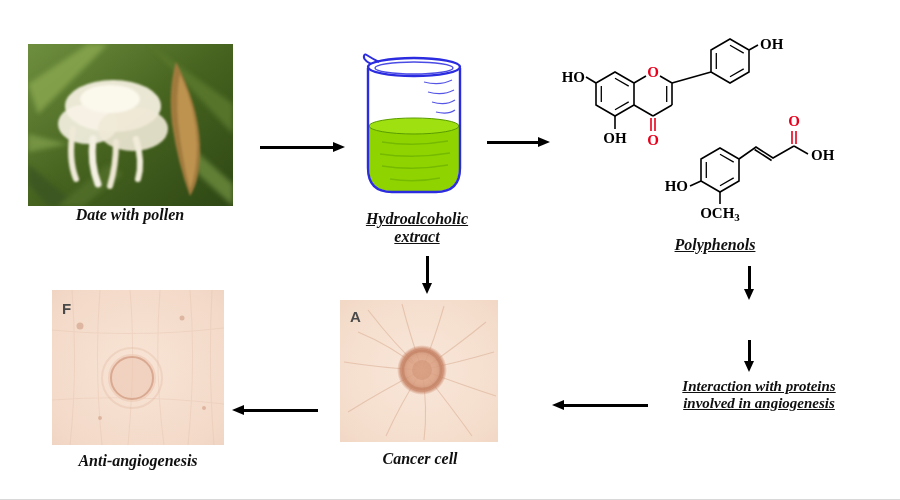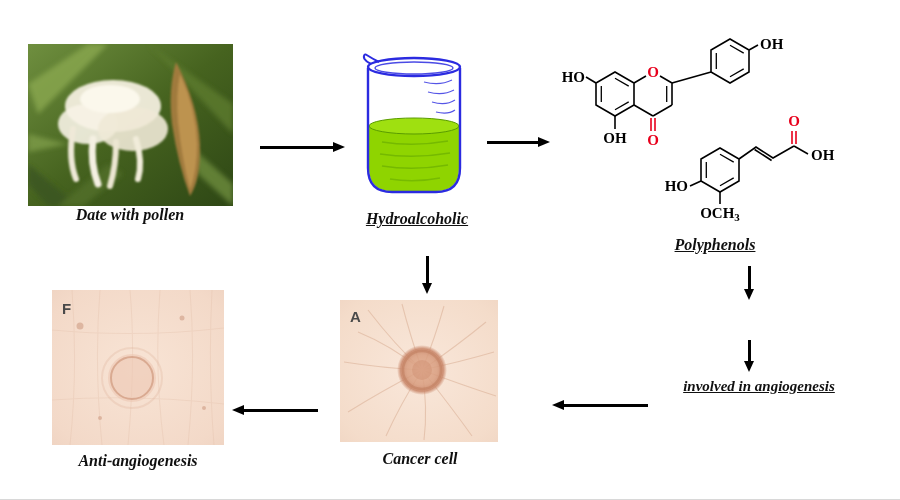--- a/index.html
+++ b/index.html
@@ -117,20 +117,21 @@
       <g stroke="#2b2be0" stroke-width="1.1" fill="none" opacity="0.8">
         <path d="M72,30 Q88,34 100,28"></path>
         <path d="M76,40 Q91,44 102,38"></path>
         <path d="M80,50 Q94,54 103,48"></path>
         <path d="M84,60 Q96,63 103,58"></path>
       </g>
     </svg>
   </div>
   <div class="caption" style="left:352px; top:210px; width:130px;">
     <span class="line">Hydroalcoholic</span>
+    <span class="line">extract</span>
   </div>
 
   <div class="arrow arrow-right" style="left:487px; top:141px; width:52px;"></div>
 
   <div class="panel" style="left:550px; top:34px;">
     <svg width="300" height="200" viewBox="0 0 300 200" font-family="Liberation Serif, serif" font-weight="bold" font-size="15">
 
       <g>
         <g stroke="#000" stroke-width="1.6" fill="none">
           <path d="M65,38 L84,49 L84,71 L65,82 L46,71 L46,49 Z"></path>
@@ -179,20 +180,21 @@
     </svg>
   </div>
   <div class="caption" style="left:645px; top:236px; width:140px;text-decoration:underline;">Polyphenols</div>
 
   <div class="arrow arrow-down" style="left:748px; top:266px; height:24px;"></div>
 
 
   <div class="arrow arrow-down" style="left:748px; top:340px; height:22px;"></div>
 
   <div class="caption small" style="left:633px; top:378px; width:252px;">
+    <span class="line">Interaction with proteins</span>
     <span class="line">involved in angiogenesis</span>
   </div>
 
   <div class="arrow arrow-left" style="left:563px; top:404px; width:85px;"></div>
 
   <div class="arrow arrow-down" style="left:426px; top:256px; height:28px;"></div>
 
   <div class="panel" style="left:340px; top:300px;">
     <svg width="158" height="142" viewBox="0 0 158 142">
       <defs>

